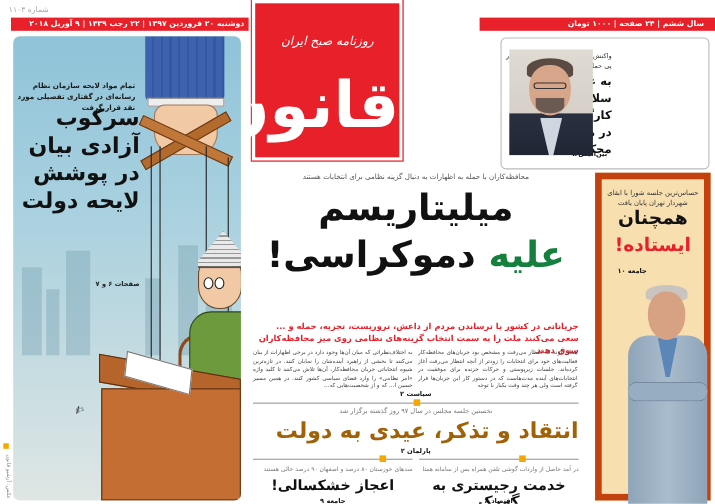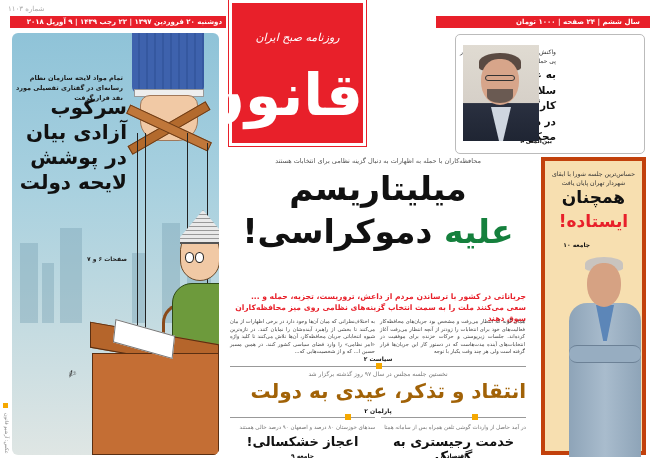--- a/index.html
+++ b/index.html
@@ -71,21 +71,21 @@
   .box-top .h { position: absolute; right: 88px; top: 32px; width: 98px; font-size: 10.5px; font-weight: bold; color: #111; text-align: right; line-height: 15.5px; }
   .box-top .ref2 { position: absolute; right: 92px; top: 102px; font-size: 6px; font-weight: bold; color: #111; }
   .portrait1 { position: absolute; left: 7px; top: 10px; width: 76px; height: 96px; background: linear-gradient(180deg,#e0dbd2 0%,#d6d0c8 60%,#2a3040 61%,#1f2533 100%); overflow: hidden; }
   .p1-head { position: absolute; left: 18px; top: 14px; width: 38px; height: 46px; background: #d7a58a; border-radius: 45% 45% 50% 50%; }
   .p1-hair { position: absolute; left: 16px; top: 8px; width: 42px; height: 18px; background: #5a4a42; border-radius: 50% 50% 20% 20%; }
   .p1-glasses { position: absolute; left: 22px; top: 30px; width: 30px; height: 6px; border: 1px solid #333; border-radius: 3px; }
   .p1-beard { position: absolute; left: 24px; top: 44px; width: 26px; height: 14px; background: #6a5a52; border-radius: 0 0 50% 50%; }
   .p1-shirt { position: absolute; left: 28px; top: 62px; width: 20px; height: 34px; background: #cfd6e0; clip-path: polygon(0 0,100% 0,60% 100%,40% 100%); }
 
   
-  .box-feature { left: 541px; top: 157px; width: 105px; height: 298px; background: #f7dfb0; border: 4px solid #c2410c; }
+  .box-feature { left: 541px; top: 157px; width: 105px; height: 298px; background: #f7dfb0; border: 6px solid #c2410c; }
   .box-feature .k { position: absolute; left: 4px; right: 4px; top: 8px; font-size: 6.2px; color: #333; text-align: center; line-height: 9px; }
   .box-feature .h1 { position: absolute; left: 0; right: 0; top: 26px; text-align: center; font-size: 17px; font-weight: bold; color: #111; }
   .box-feature .h2 { position: absolute; left: 0; right: 0; top: 50px; text-align: center; font-size: 17px; font-weight: bold; color: #e8202a; }
   .box-feature .ref3 { position: absolute; right: 52px; top: 80px; font-size: 6px; font-weight: bold; color: #111; }
   .portrait2 { position: absolute; left: 18px; top: 88px; width: 84px; height: 208px; overflow: hidden; }
   .p2-head { position: absolute; left: 24px; top: 14px; width: 34px; height: 44px; background: #d6a283; border-radius: 45% 45% 50% 50%; }
   .p2-hair { position: absolute; left: 22px; top: 8px; width: 38px; height: 14px; background: #c9c4bf; border-radius: 50% 50% 20% 20%; }
   .p2-suit { position: absolute; left: 6px; top: 54px; width: 72px; height: 154px; background: linear-gradient(90deg,#8ea4b8,#a9bccd 50%,#8ea4b8); border-radius: 18px 18px 0 0; }
   .p2-arms { position: absolute; left: 6px; top: 96px; width: 72px; height: 18px; background: #97adc1; border-radius: 8px; border-top: 1px solid #6c8196; border-bottom: 1px solid #6c8196; }
   .p2-shirt { position: absolute; left: 33px; top: 56px; width: 18px; height: 36px; background: #5c86b8; clip-path: polygon(0 0,100% 0,60% 100%,40% 100%); }

